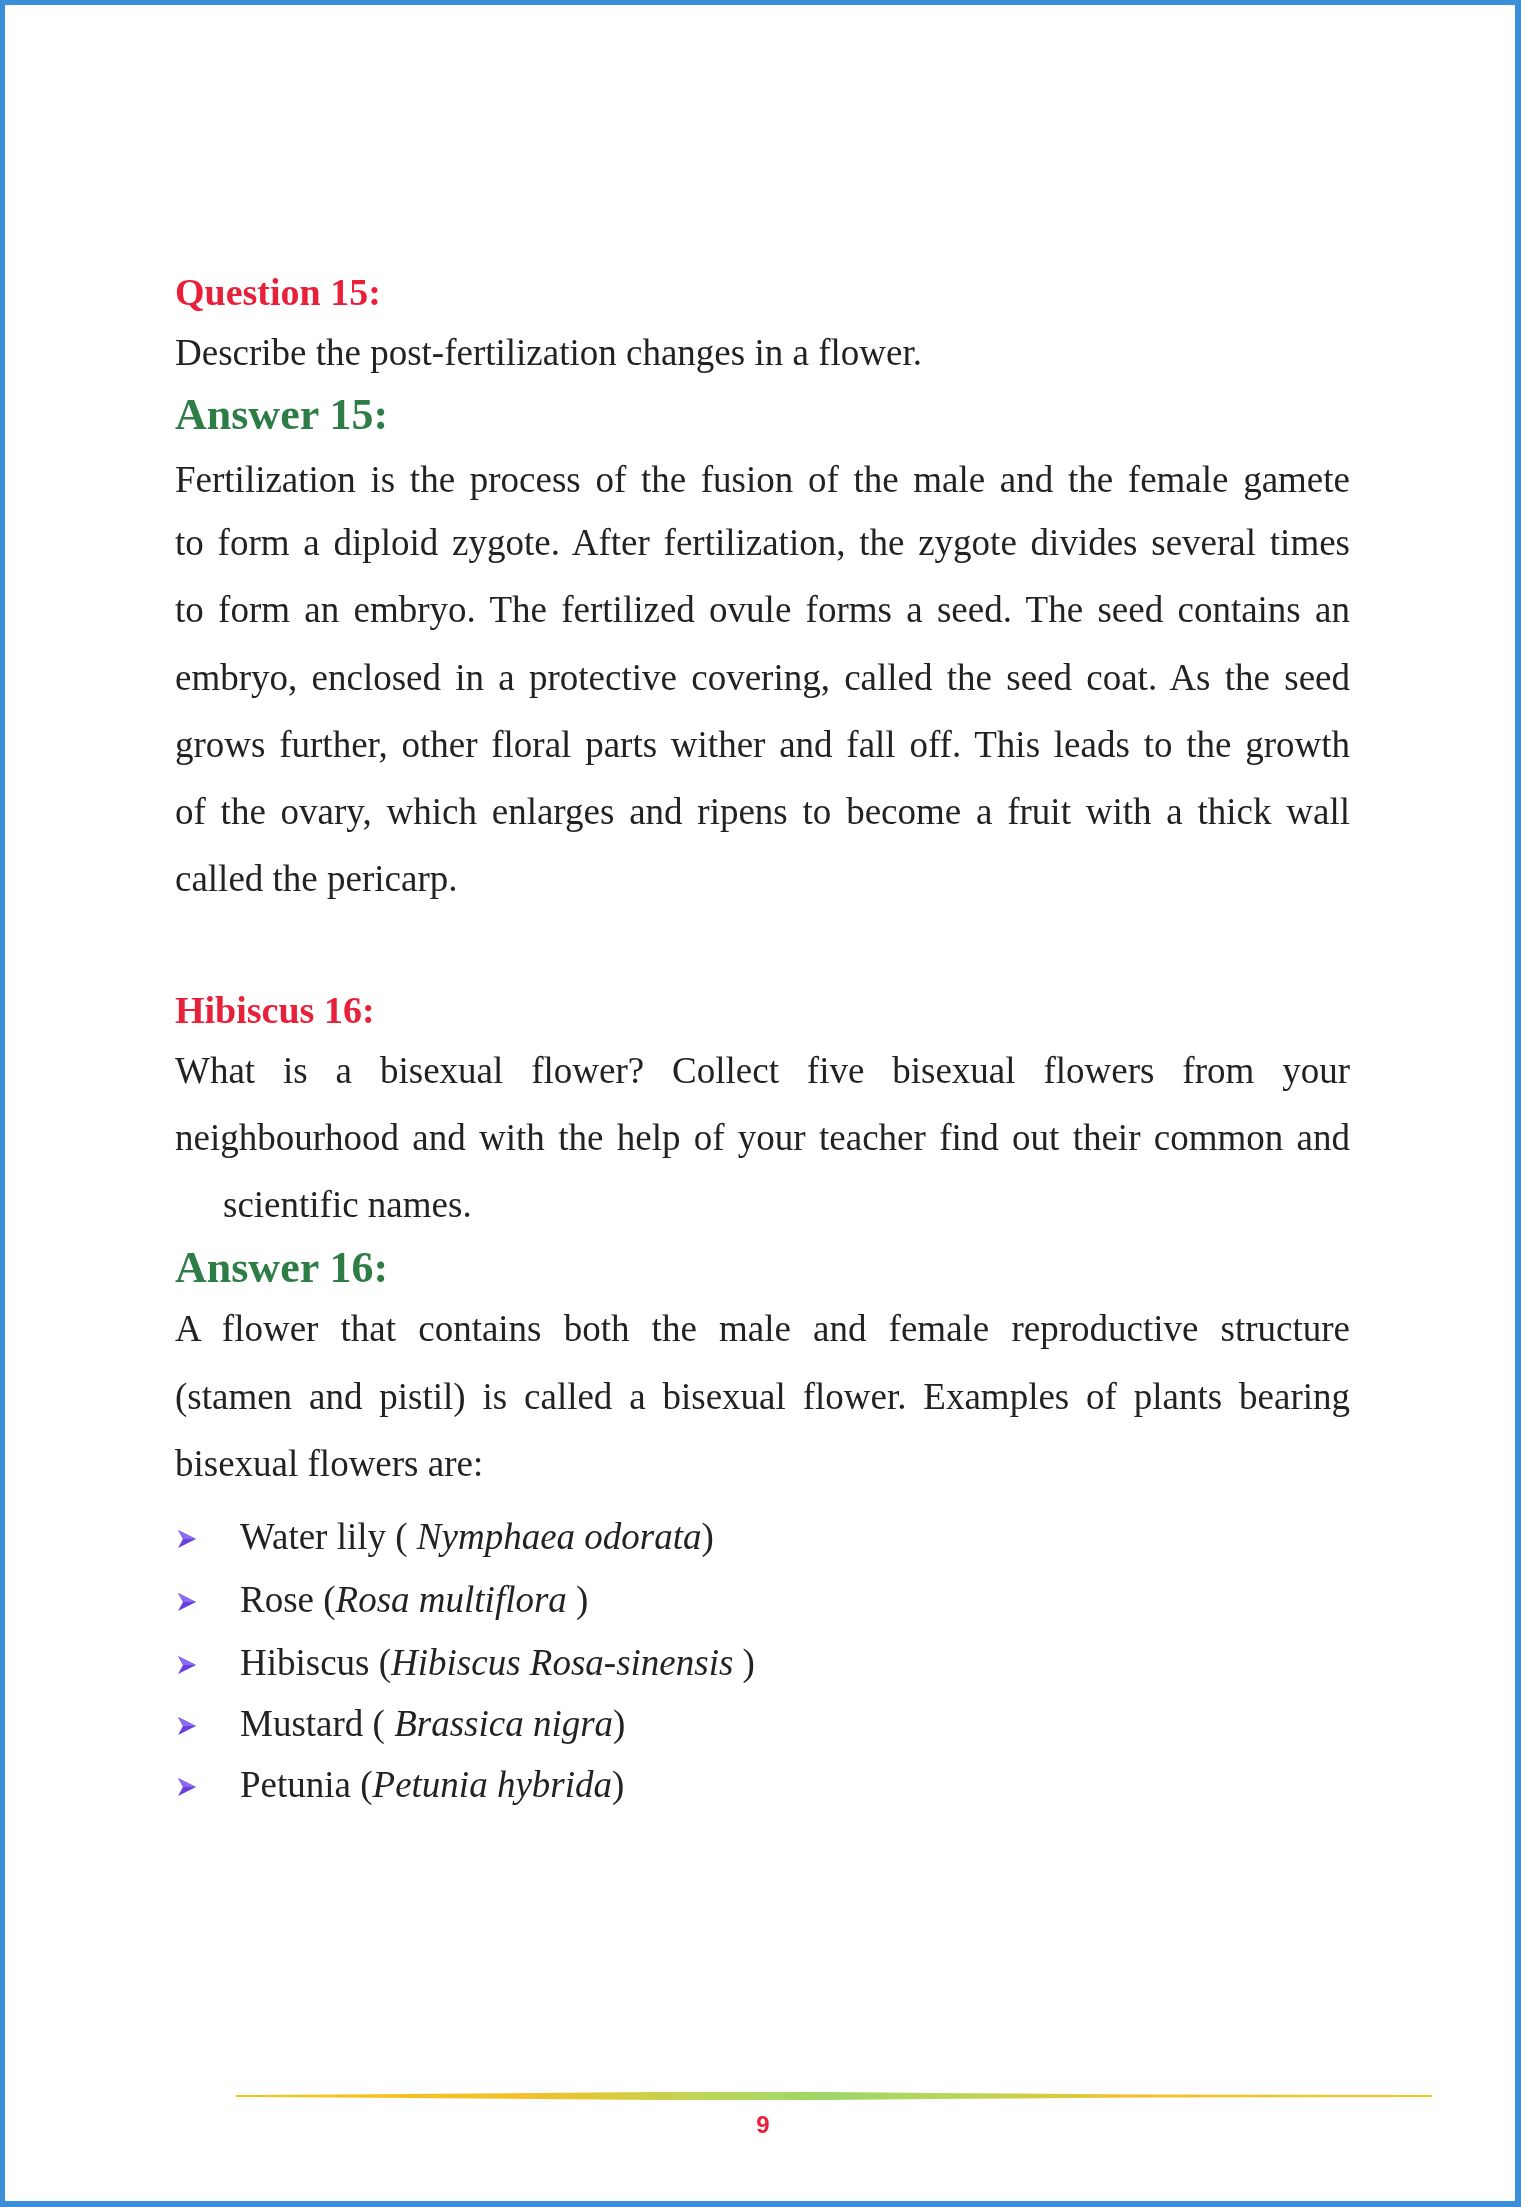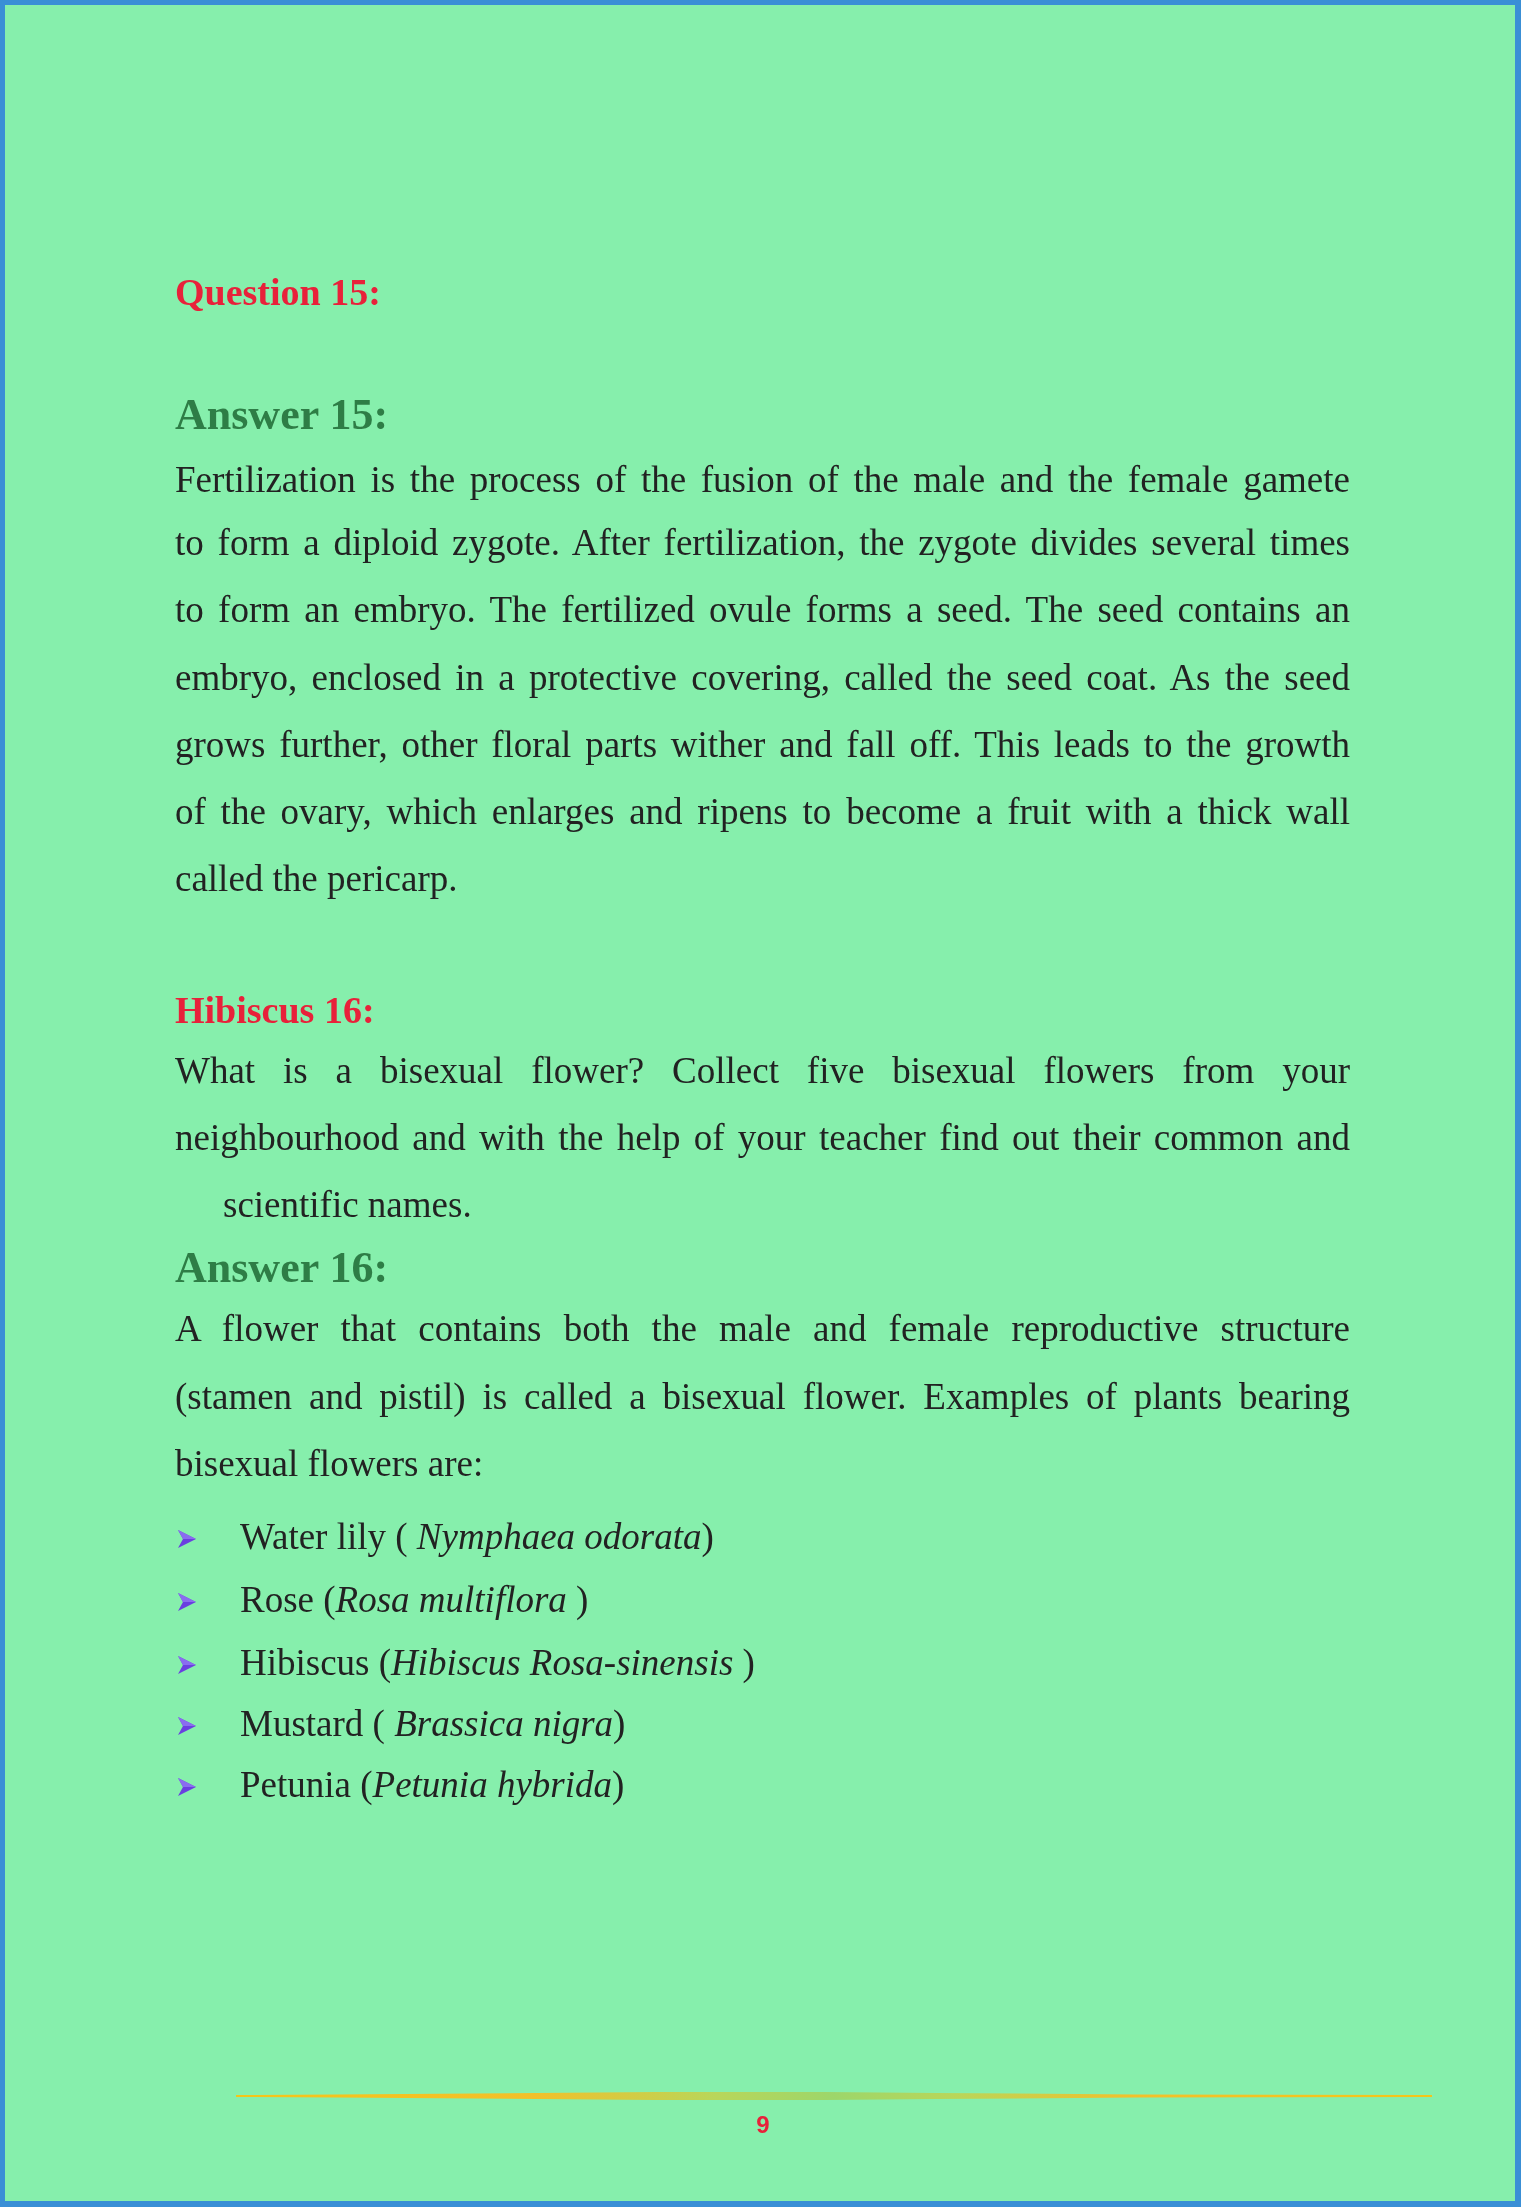--- a/index.html
+++ b/index.html
@@ -2,21 +2,21 @@
 <html><head>
 <meta charset="utf-8">
 <style>
   html, body { margin: 0; padding: 0; }
   body {
     width: 1521px; height: 2207px; position: relative; overflow: hidden;
     background: #3a8fd6;
   }
   .page {
     position: absolute; left: 5px; top: 5px; width: 1510px; height: 2196px;
-    background: #86efac;
+    background: #ffffff;
   }
   .line {
     position: absolute; left: 170px; width: 1175px;
     font-family: "Liberation Serif", "DejaVu Serif", serif;
     font-size: 37px; line-height: 44px; color: #222222;
     white-space: nowrap;
   }
   .justify { text-align: justify; text-align-last: justify; }
   .heading-q {
     position: absolute; left: 170px;
@@ -47,20 +47,21 @@
     font-size: 24px; line-height: 28px; color: #e8213a;
   }
   .page-number span { position: relative; left: 3px; }
 </style>
 </head>
 <body>
 
 <div class="page">
 
   <div class="heading-q" style="top:265px;">Question 15:</div>
+  <div class="line" style="top:326px;">Describe the post-fertilization changes in a flower.</div>
   <div class="heading-a" style="top:388px;">Answer 15:</div>
 
   <div>
     <div class="line justify" style="top:453px;">Fertilization is the process of the fusion of the male and the female gamete</div>
     <div class="line justify" style="top:516px;">to form a diploid zygote. After fertilization, the zygote divides several times</div>
     <div class="line justify" style="top:583px;">to form an embryo. The fertilized ovule forms a seed. The seed contains an</div>
     <div class="line justify" style="top:651px;">embryo, enclosed in a protective covering, called the seed coat. As the seed</div>
     <div class="line justify" style="top:718px;">grows further, other floral parts wither and fall off. This leads to the growth</div>
     <div class="line justify" style="top:785px;">of the ovary, which enlarges and ripens to become a fruit with a thick wall</div>
     <div class="line" style="top:852px;">called the pericarp.</div>

